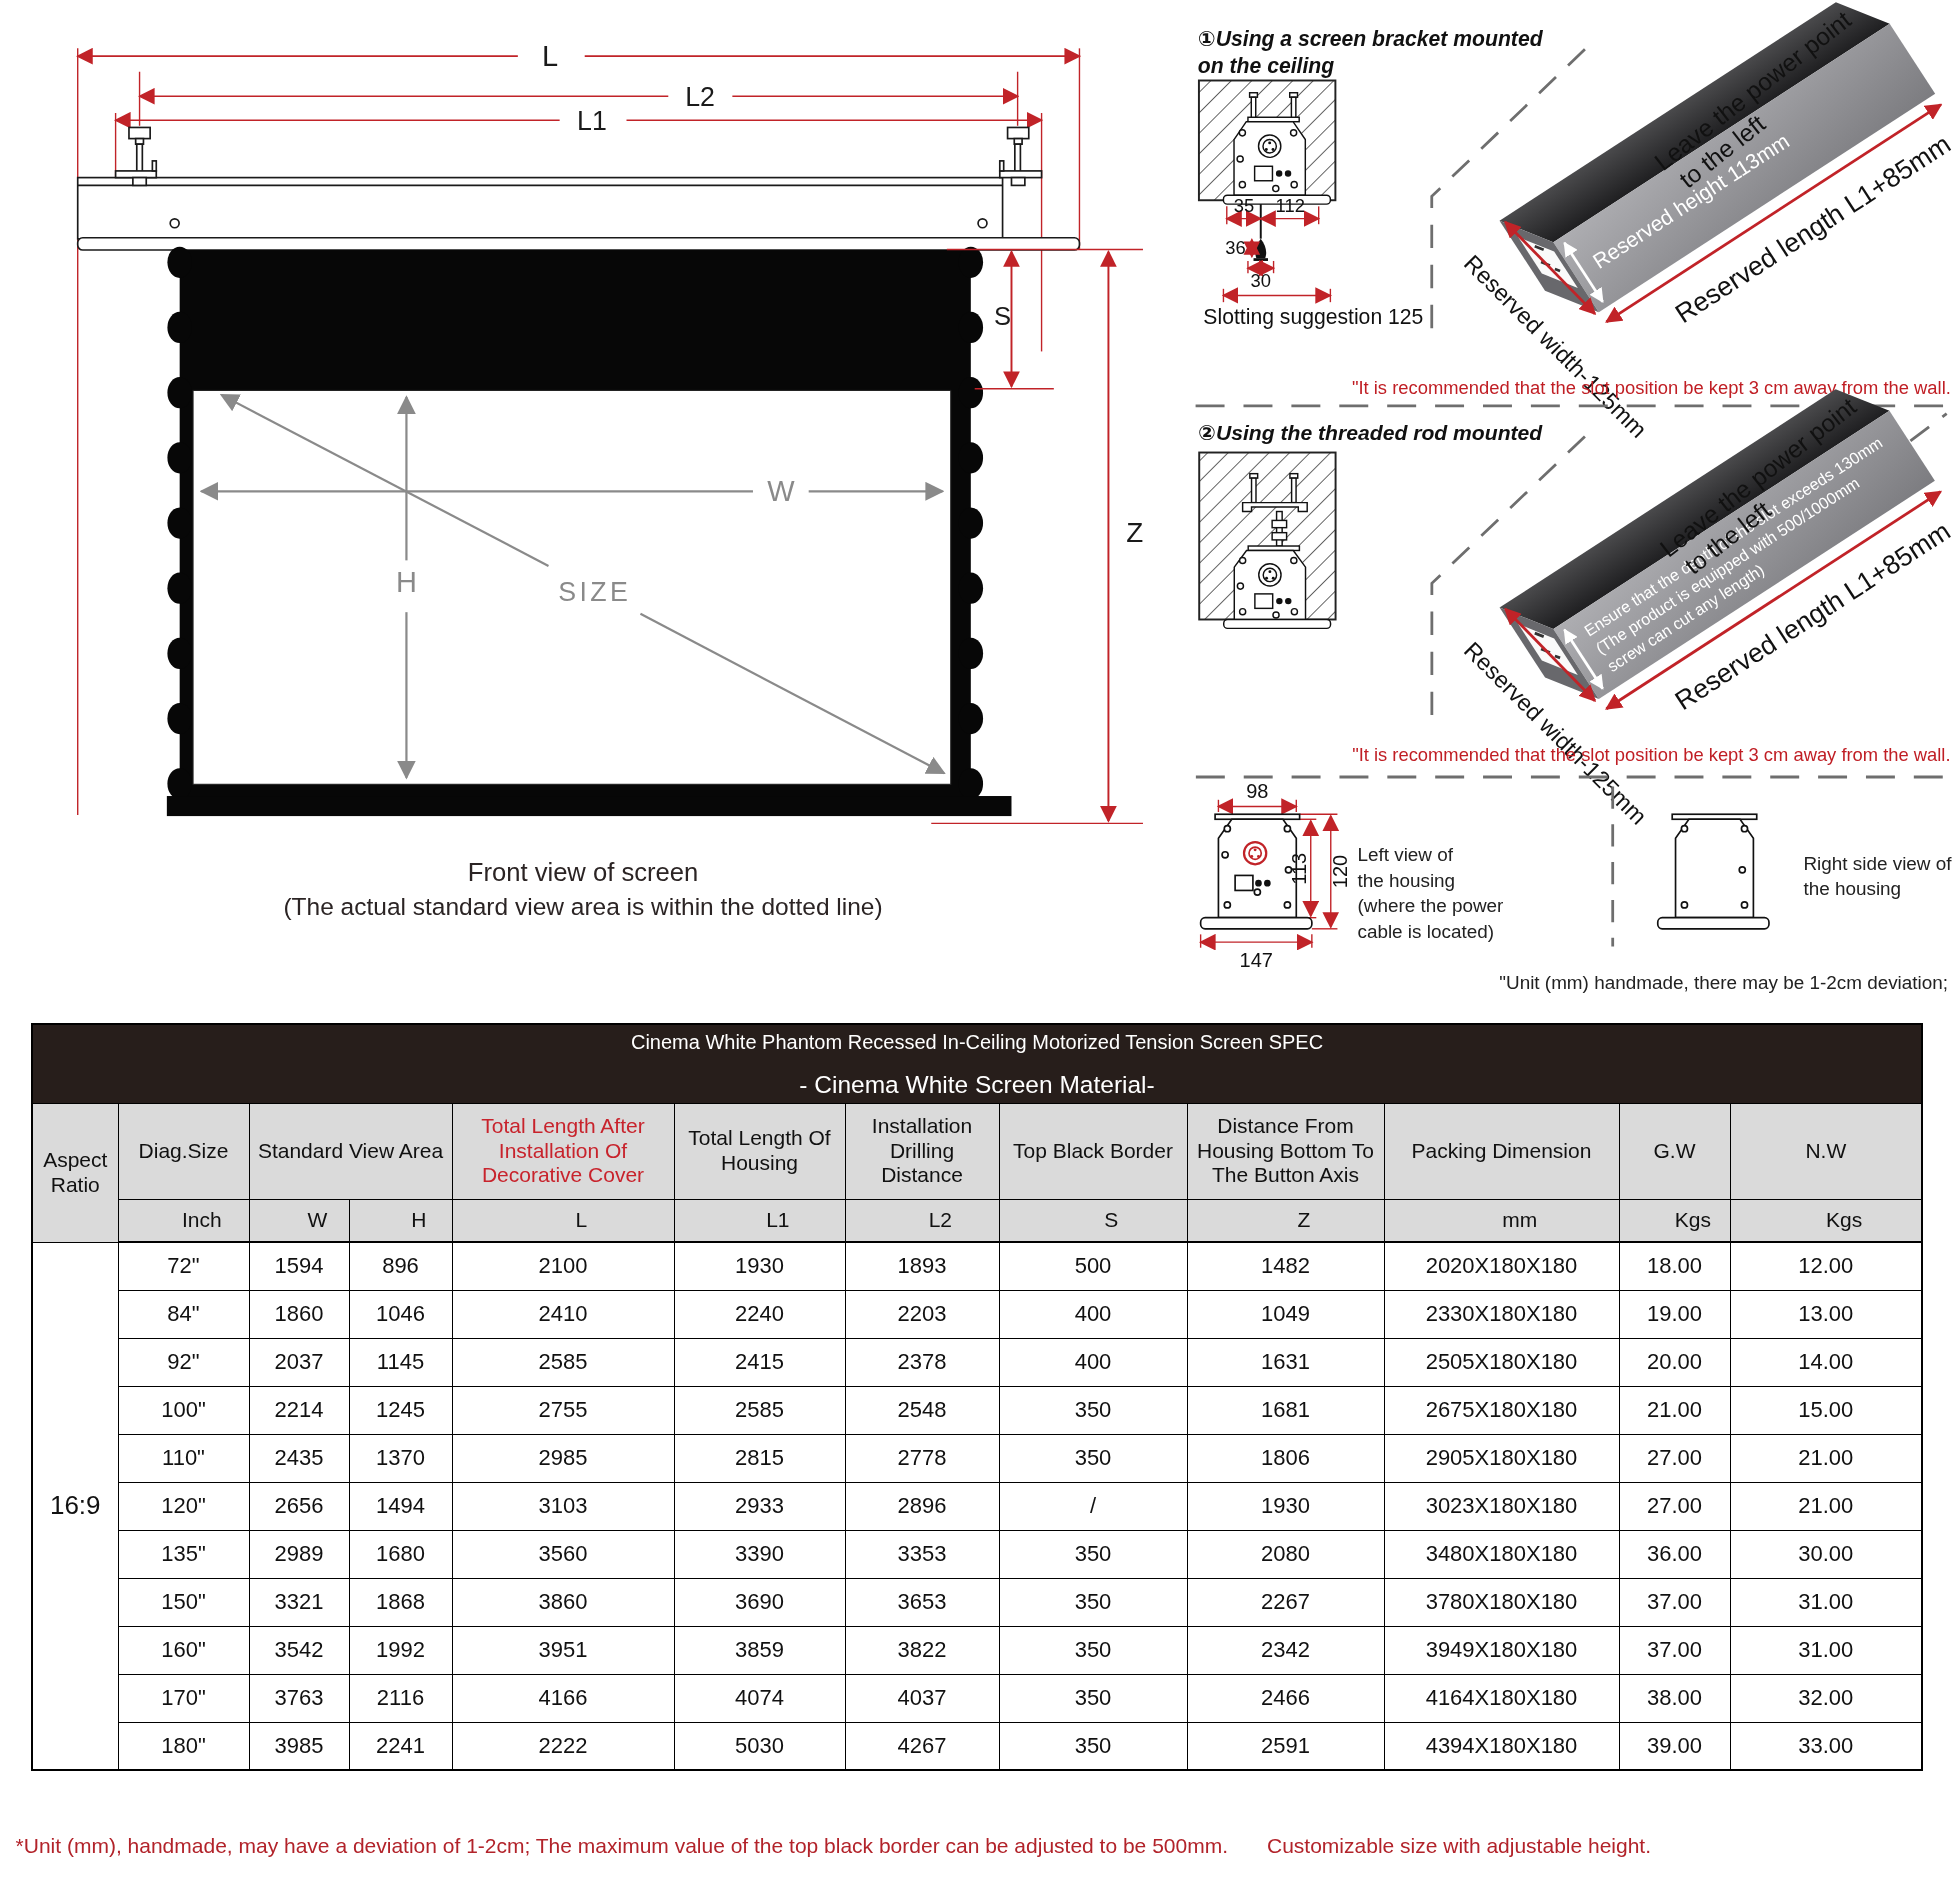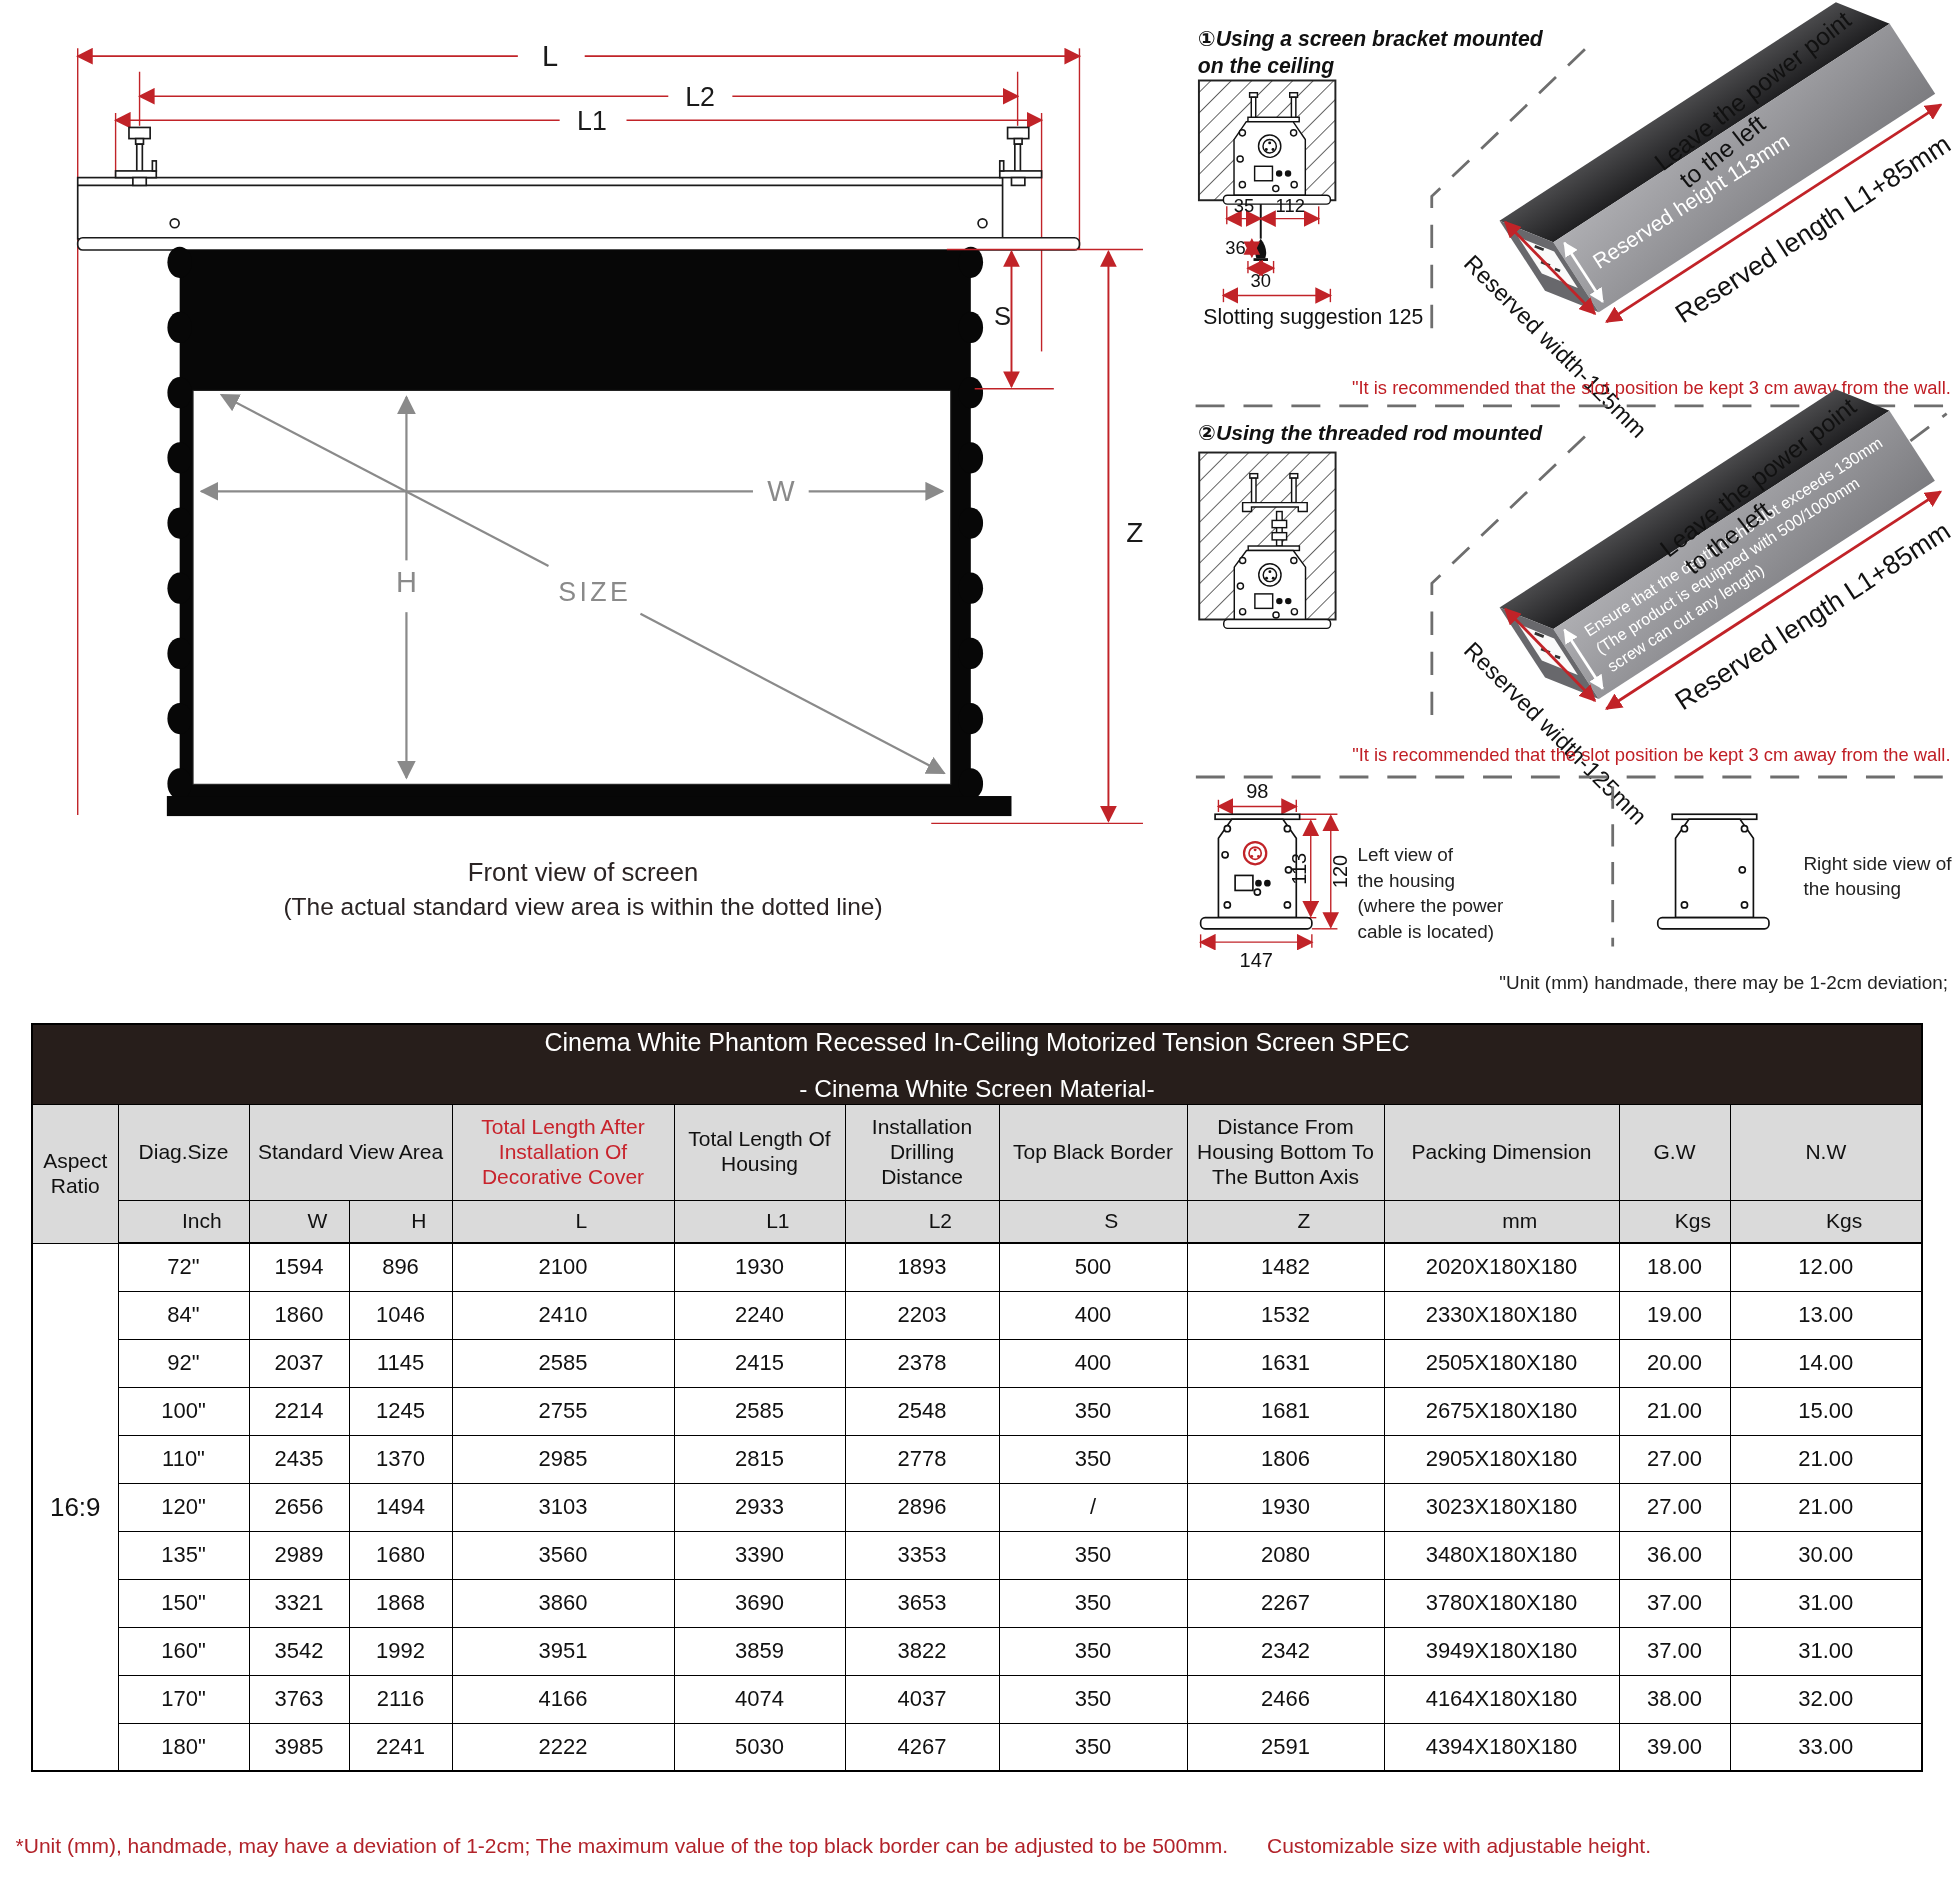--- a/index.html
+++ b/index.html
@@ -10,21 +10,21 @@
   svg text{font-family:"Liberation Sans","DejaVu Sans",sans-serif;}
 
   
   #spec-table-wrap{left:31px;top:1023px;}
   table.spec{border-collapse:collapse;table-layout:fixed;width:1892px;
              border:2.8px solid #000;font-size:22px;}
   table.spec td,table.spec th{border:1.1px solid #000;text-align:center;
              vertical-align:middle;font-weight:normal;padding:0 3.3px;line-height:1.18;}
   tr.banner td{background:#271e1b;color:#fff;border:1.1px solid #271e1b;
              border-bottom:1.7px solid #000;}
-  tr.banner .t1{font-size:25px;margin-top:3.3px;}
+  tr.banner .t1{font-size:20px;margin-top:3.3px;}
   tr.banner .t2{font-size:24.5px;margin-top:17px;}
   tr.hdr th{background:#dadada;font-size:21px;}
   tr.hdr th.red{color:#c8232c;}
   tr.units td{background:#dadada;font-size:21px;border-bottom:2.2px solid #000;padding-left:40px;}
   tbody td{border-top-width:2.2px;border-bottom-width:2.2px;font-size:22px;}
   td.aspect{font-size:26px;}
 
   
   #footer-note{left:15.6px;top:1834px;font-size:21px;color:#b2232a;white-space:nowrap;}
   #footer-note .gap{margin-left:39px;}
@@ -449,21 +449,21 @@
           <td>12.00</td>
         </tr>
         <tr style="height: 48px;">
           <td>84"</td>
           <td>1860</td>
           <td>1046</td>
           <td>2410</td>
           <td>2240</td>
           <td>2203</td>
           <td>400</td>
-          <td>1532</td>
+          <td>1049</td>
           <td>2330X180X180</td>
           <td>19.00</td>
           <td>13.00</td>
         </tr>
         <tr style="height: 48px;">
           <td>92"</td>
           <td>2037</td>
           <td>1145</td>
           <td>2585</td>
           <td>2415</td>

